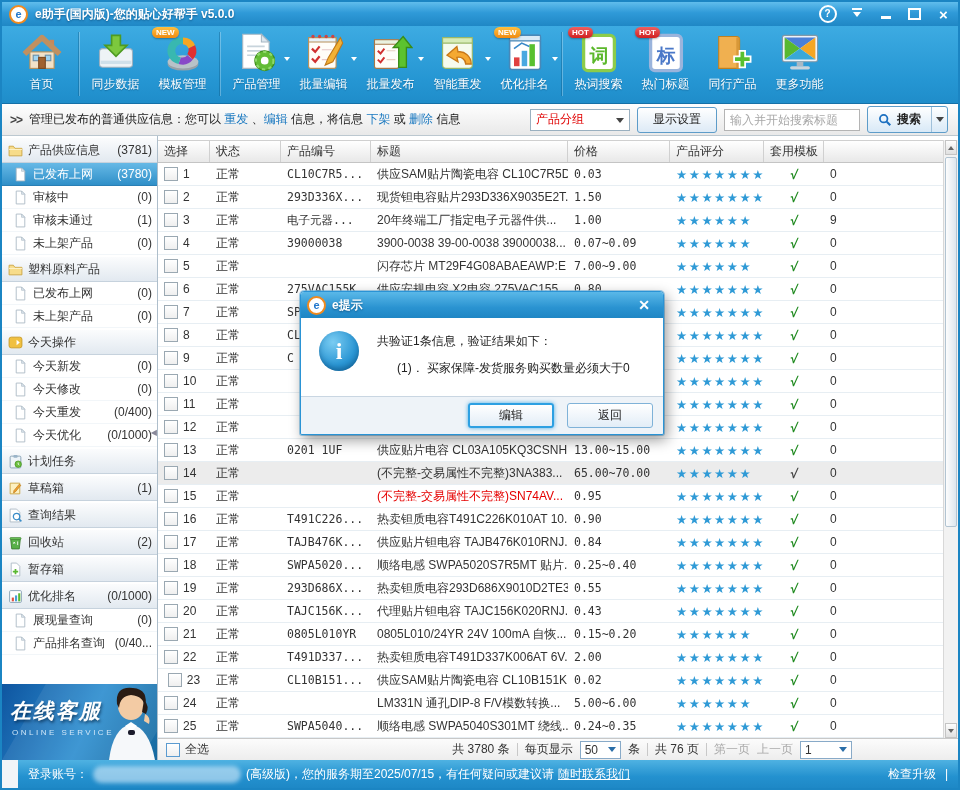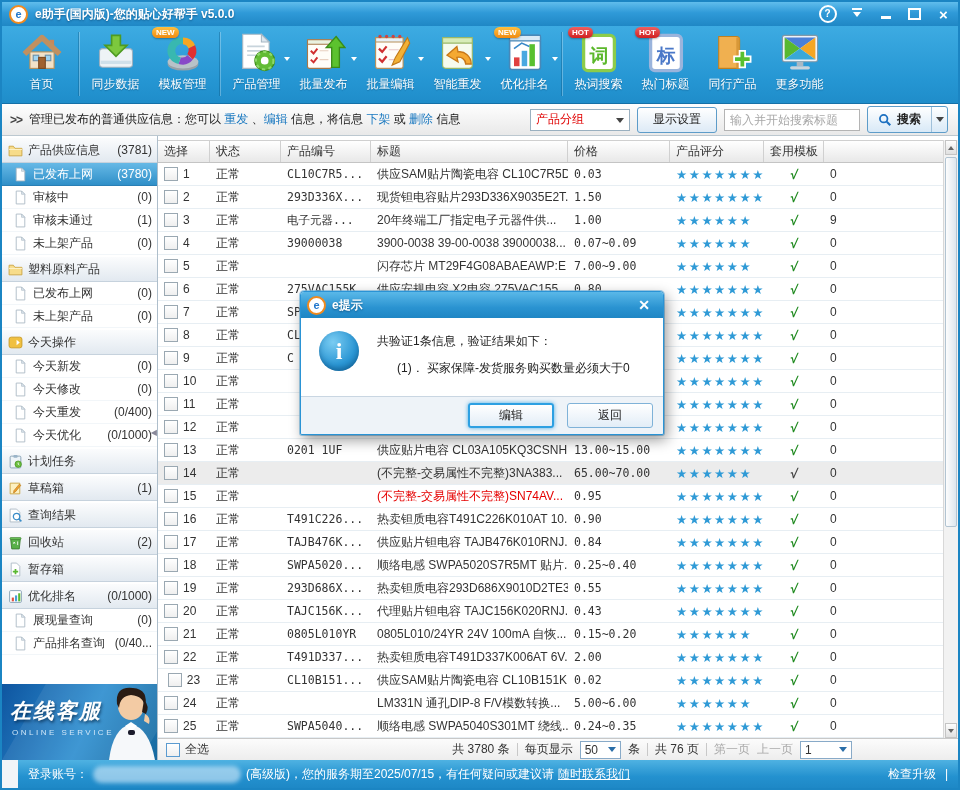--- a/index.html
+++ b/index.html
@@ -197,46 +197,46 @@
               <circle cx="27" cy="27" r="8" fill="none" stroke="#8ed86a" stroke-width="2" stroke-dasharray="3 3"></circle>
               <circle cx="27" cy="27" r="3.5" fill="#fff"></circle>
             </svg>
           </div>
           <span class="tool-arrow"></span>
           <div class="tool-label">产品管理</div>
         </div>
         <div class="tool-item">
           <div class="tool-icon">
             <svg viewBox="0 0 40 40">
-              <rect x="5" y="8" width="22" height="26" rx="2" fill="#fffdf8" stroke="#a87848"></rect>
-              <path d="M5 8h22v4H5z" fill="#eaf2e0" stroke="#a87848"></path>
-              <path d="M8 18l2.5 2.5L14 16M8 26l2.5 2.5L14 24" stroke="#d03030" stroke-width="1.8" fill="none"></path>
-              <path d="M16 18h8M16 26h8" stroke="#e8d0c0"></path>
-              <path d="M31 5l8 10h-5v18h-7V15h-5z" fill="#5cc22e" stroke="#3a8c18" stroke-width="1.2"></path>
-            </svg>
-          </div>
-          <span class="tool-arrow"></span>
-          <div class="tool-label">批量发布</div>
-        </div>
-        <div class="tool-item">
-          <div class="tool-icon">
-            <svg viewBox="0 0 40 40">
               <rect x="6" y="6" width="25" height="28" rx="2" fill="#fffdf8" stroke="#b89058"></rect>
               <path d="M6 6h25v4H6z" fill="#e8f0f6" stroke="#b89058"></path>
               <circle cx="10" cy="5" r="1.5" fill="#cc4444"></circle>
               <circle cx="16" cy="5" r="1.5" fill="#cc4444"></circle>
               <circle cx="22" cy="5" r="1.5" fill="#cc4444"></circle>
               <circle cx="28" cy="5" r="1.5" fill="#cc4444"></circle>
               <path d="M9 16l3 3 4-5M9 25l3 3 4-5" stroke="#d03030" stroke-width="2" fill="none"></path>
               <path d="M18 17h9M18 26h9" stroke="#e8c8c8"></path>
               <path d="M35 6 24 24l-3 7 7-3 9-17z" fill="#f2b135" stroke="#c07818"></path>
             </svg>
           </div>
           <span class="tool-arrow"></span>
           <div class="tool-label">批量编辑</div>
+        </div>
+        <div class="tool-item">
+          <div class="tool-icon">
+            <svg viewBox="0 0 40 40">
+              <rect x="5" y="8" width="22" height="26" rx="2" fill="#fffdf8" stroke="#a87848"></rect>
+              <path d="M5 8h22v4H5z" fill="#eaf2e0" stroke="#a87848"></path>
+              <path d="M8 18l2.5 2.5L14 16M8 26l2.5 2.5L14 24" stroke="#d03030" stroke-width="1.8" fill="none"></path>
+              <path d="M16 18h8M16 26h8" stroke="#e8d0c0"></path>
+              <path d="M31 5l8 10h-5v18h-7V15h-5z" fill="#5cc22e" stroke="#3a8c18" stroke-width="1.2"></path>
+            </svg>
+          </div>
+          <span class="tool-arrow"></span>
+          <div class="tool-label">批量发布</div>
         </div>
         <div class="tool-item">
           <div class="tool-icon">
             <svg viewBox="0 0 40 40">
               <rect x="6" y="6" width="27" height="28" rx="3" fill="#f6fbee" stroke="#9ab868"></rect>
               <path d="M6 6h27v5H6z" fill="#d8ecb8" stroke="#9ab868"></path>
               <path d="M32 30c0-7-6-12-12-11l-1-5-9 8 10 6-1-4c4-1 8 2 8 6z" fill="#f5a931" stroke="#c87818" stroke-width="1.2"></path>
             </svg>
           </div>
           <span class="tool-arrow"></span>

